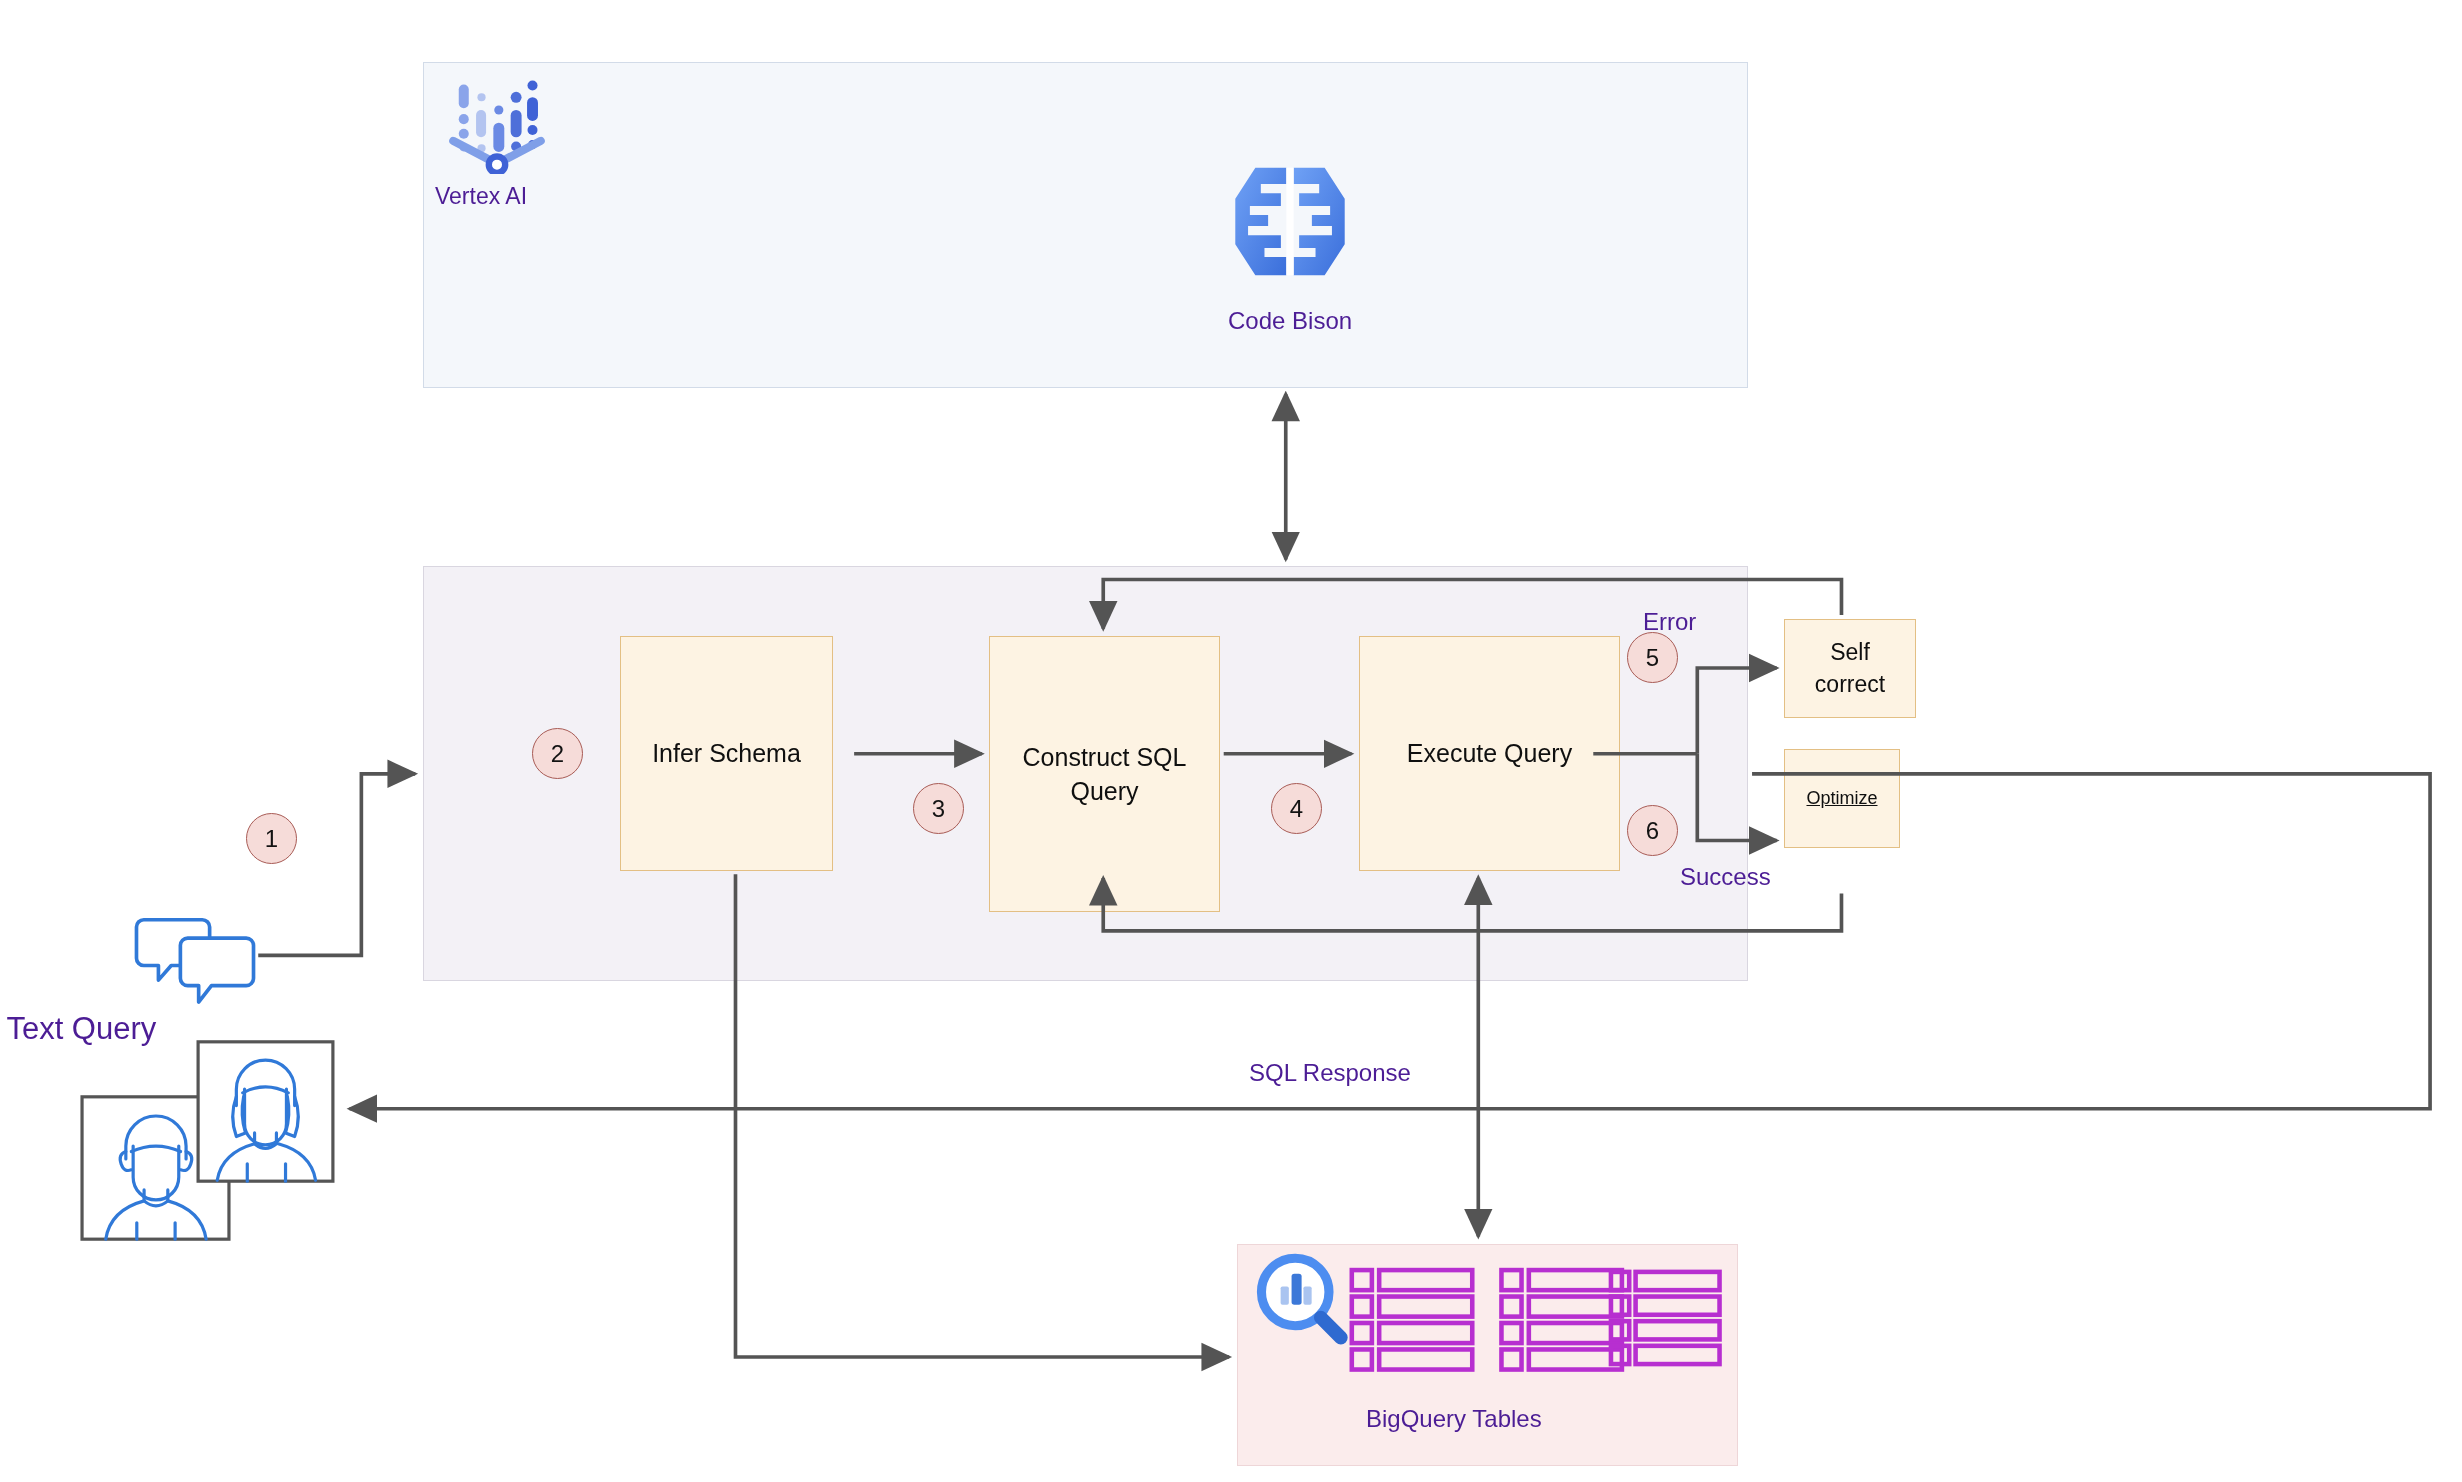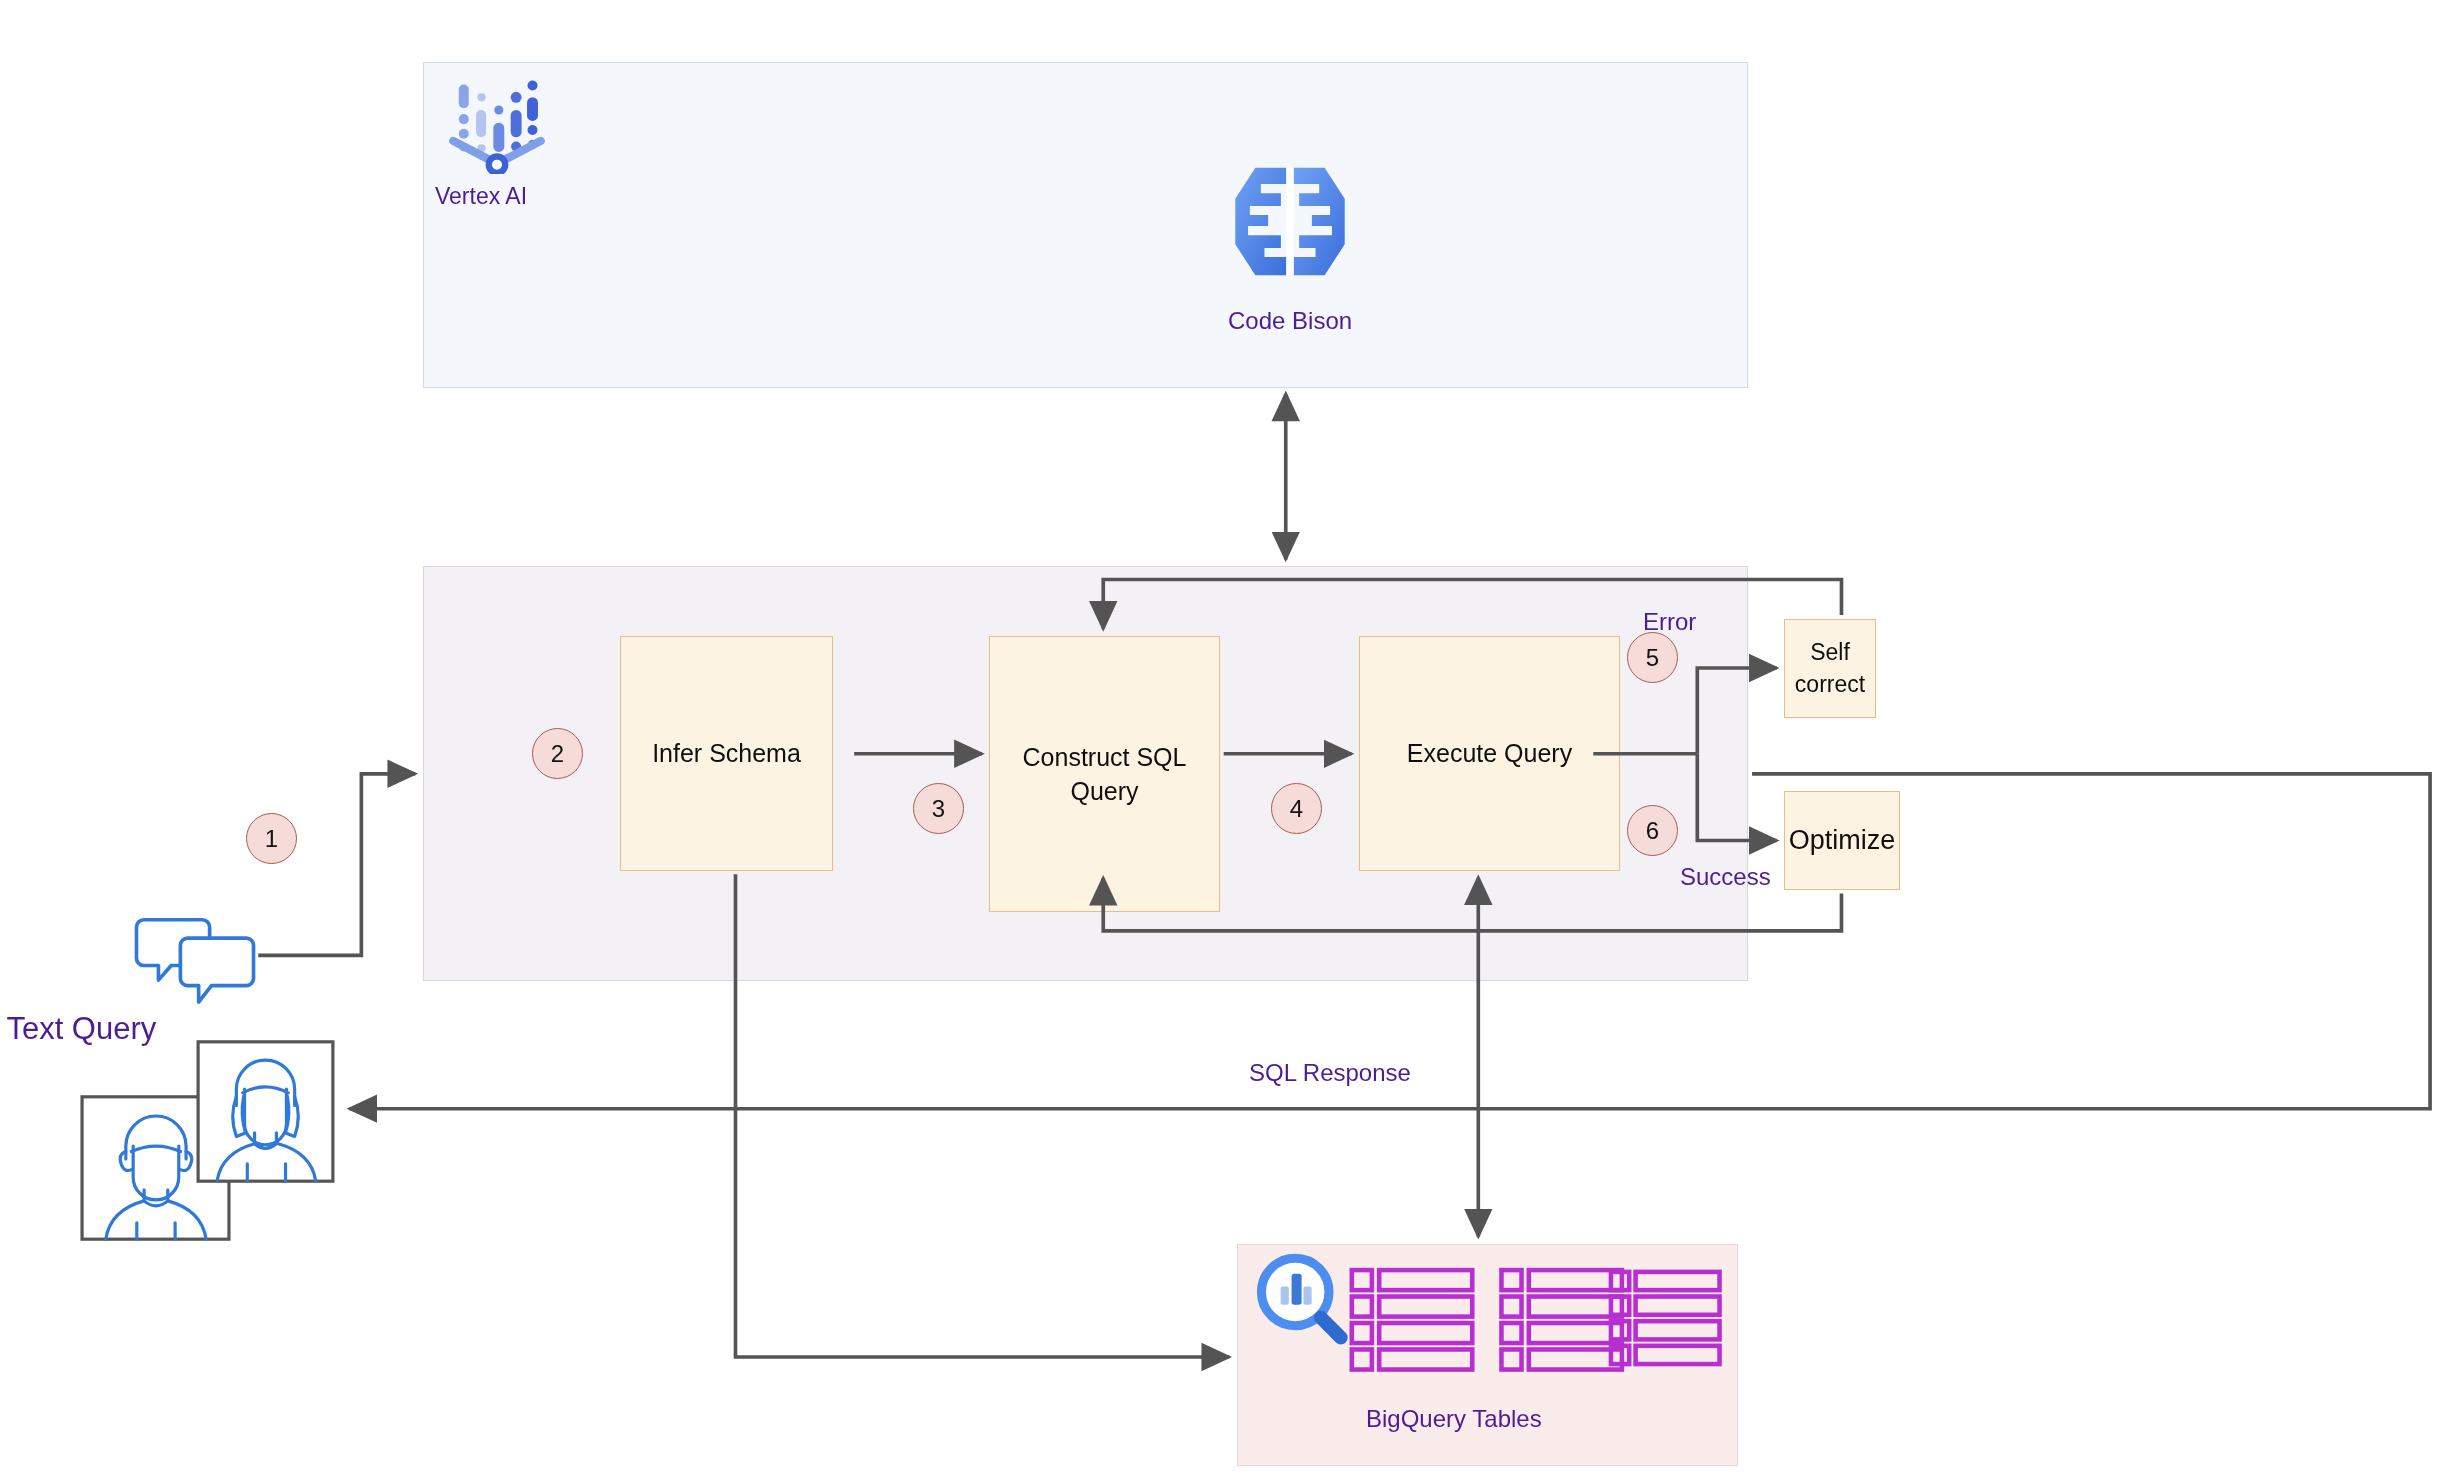--- a/index.html
+++ b/index.html
@@ -54,22 +54,22 @@
     justify-content: center;
     text-align: center;
     color: #0f0f0f;
     font-size: 25px;
     line-height: 1.38;
     padding: 3.7px 7.3px;
   }
   #box-infer   { left: 620px;  top: 636px;  width: 213px; height: 235px; }
   #box-construct { left: 989px; top: 636px; width: 231px; height: 276px; }
   #box-execute { left: 1359px; top: 636px;  width: 261px; height: 235px; }
-  #box-selfcorrect { left: 1784px; top: 619px; width: 92px; height: 99px; font-size: 23px;}
-  #box-optimize { left: 1784px; top: 791px; width: 116px; height: 99px; font-size: 27px;}
+  #box-selfcorrect { left: 1784px; top: 619px; width: 132px; height: 99px; font-size: 23px;}
+  #box-optimize { left: 1784px; top: 749px; width: 116px; height: 99px; font-size: 18px; text-decoration: underline;}
 
   
   .badge {
     position: absolute;
     width: 51px; height: 51px;
     border-radius: 50%;
     background: #f6dcd9;
     border: 1.8px solid #a85b55;
     display: flex;
     align-items: center;

